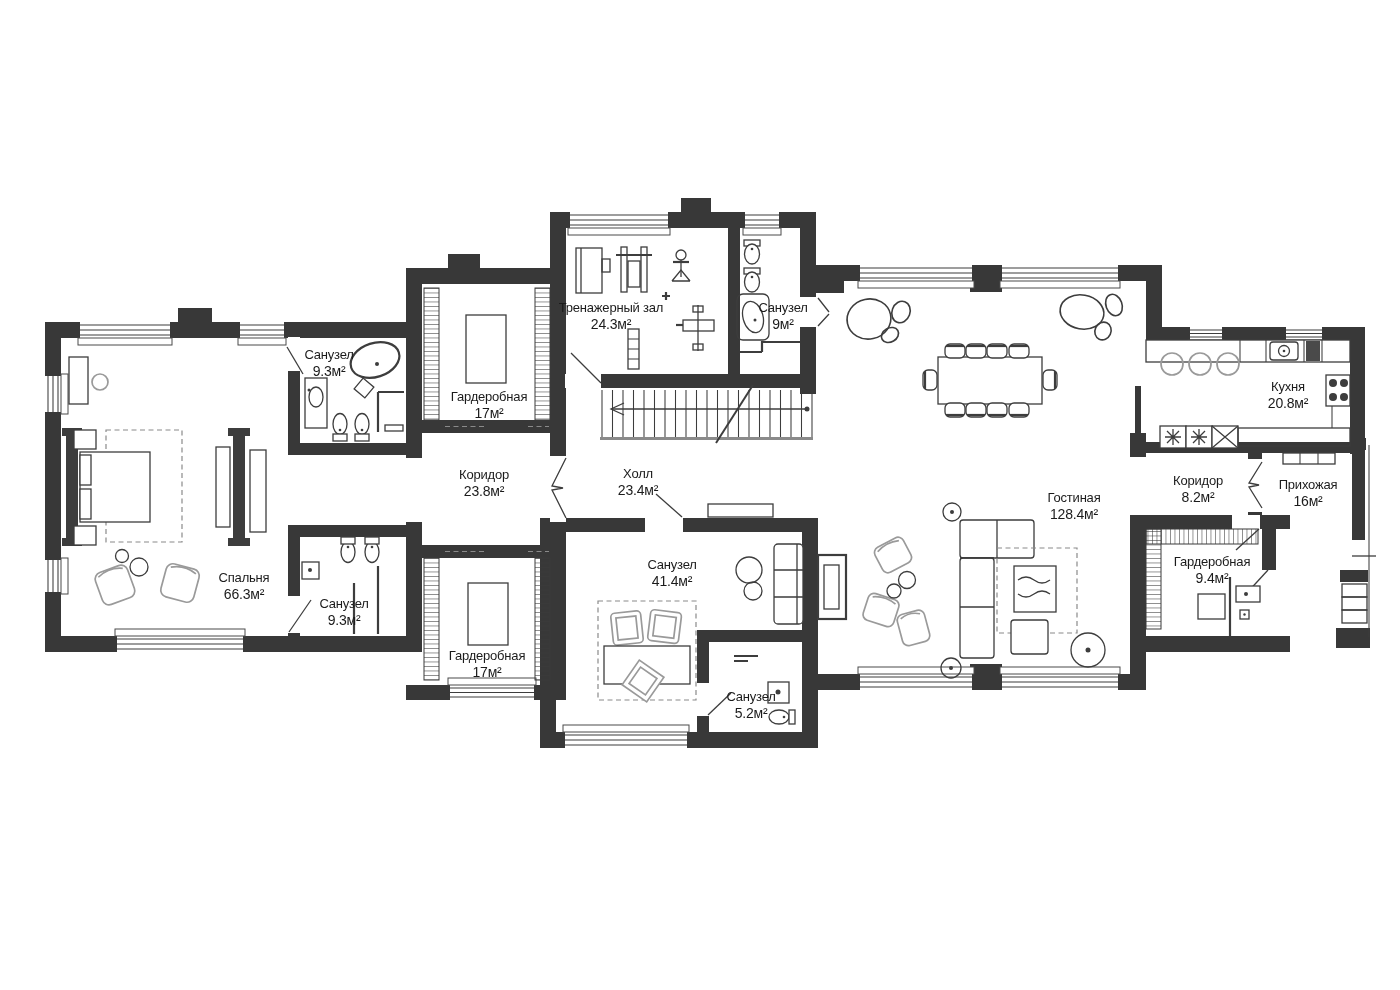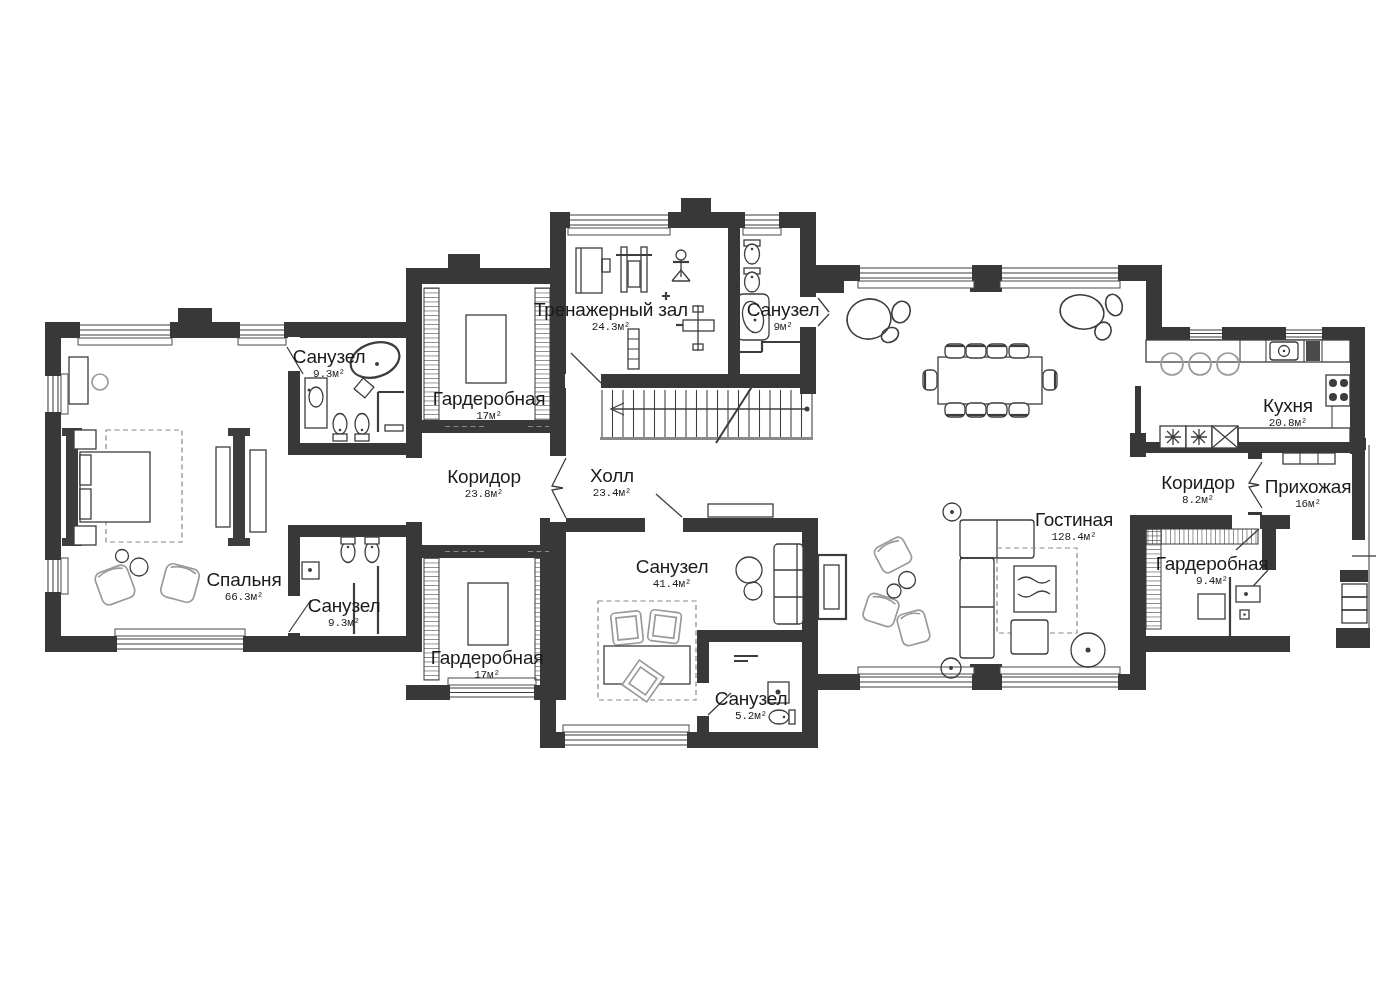--- a/index.html
+++ b/index.html
@@ -14,22 +14,22 @@
   .fg{fill:none;stroke:#9a9a9a;stroke-width:1.7;}
   .fgf{fill:#ffffff;stroke:#9a9a9a;stroke-width:1.7;}
   .tl{fill:none;stroke:#3d3d3d;stroke-width:1.05;}
   .th{fill:none;stroke:#3d3d3d;stroke-width:2.2;}
   .dash{fill:none;stroke:#8a8a8a;stroke-width:1.2;stroke-dasharray:5 3.5;}
   .sill{fill:#ffffff;stroke:#4a4a4a;stroke-width:1;}
   .dk{fill:#3d3d3d;}
   
   .room-label{position:absolute;transform:translate(-50%,-50%);text-align:center;
               color:#1b1b1b;white-space:nowrap;line-height:1.22;letter-spacing:-0.2px;z-index:5;}
-  .room-label .rn{display:block;font-size:19px;}
-  .room-label .ra{display:block;font-size:11px;font-family:Liberation Mono, monospace;}
+  .room-label .rn{display:block;font-size:13px;}
+  .room-label .ra{display:block;font-size:14px;}
 </style>
 </head>
 <body>
 
 <div class="stage">
 
 <svg class="plan-svg" width="1400" height="990" viewBox="0 0 1400 990">
   <defs>
     <pattern id="hatchH" width="4.5" height="4.5" patternUnits="userSpaceOnUse">
       <line x1="0" y1="0" x2="4.5" y2="0" stroke="#3a3a3a" stroke-width="1.1"></line>
@@ -463,45 +463,45 @@
       <span class="ra">24.3м²</span>
     </div>
 <div class="room-label" style="left:783px;top:316px">
       <span class="rn">Санузел</span>
       <span class="ra">9м²</span>
     </div>
 <div class="room-label" style="left:484px;top:483px">
       <span class="rn">Коридор</span>
       <span class="ra">23.8м²</span>
     </div>
-<div class="room-label" style="left:612px;top:482px">
+<div class="room-label" style="left:638px;top:482px">
       <span class="rn">Холл</span>
       <span class="ra">23.4м²</span>
     </div>
 <div class="room-label" style="left:344px;top:612px">
       <span class="rn">Санузел</span>
       <span class="ra">9.3м²</span>
     </div>
 <div class="room-label" style="left:487px;top:664px">
       <span class="rn">Гардеробная</span>
       <span class="ra">17м²</span>
     </div>
 <div class="room-label" style="left:672px;top:573px">
       <span class="rn">Санузел</span>
       <span class="ra">41.4м²</span>
     </div>
 <div class="room-label" style="left:751px;top:705px">
       <span class="rn">Санузел</span>
       <span class="ra">5.2м²</span>
     </div>
-<div class="room-label" style="left:1074px;top:526px">
+<div class="room-label" style="left:1074px;top:506px">
       <span class="rn">Гостиная</span>
       <span class="ra">128.4м²</span>
     </div>
-<div class="room-label" style="left:1288px;top:412px">
+<div class="room-label" style="left:1288px;top:395px">
       <span class="rn">Кухня</span>
       <span class="ra">20.8м²</span>
     </div>
 <div class="room-label" style="left:1198px;top:489px">
       <span class="rn">Коридор</span>
       <span class="ra">8.2м²</span>
     </div>
 <div class="room-label" style="left:1308px;top:493px">
       <span class="rn">Прихожая</span>
       <span class="ra">16м²</span>

